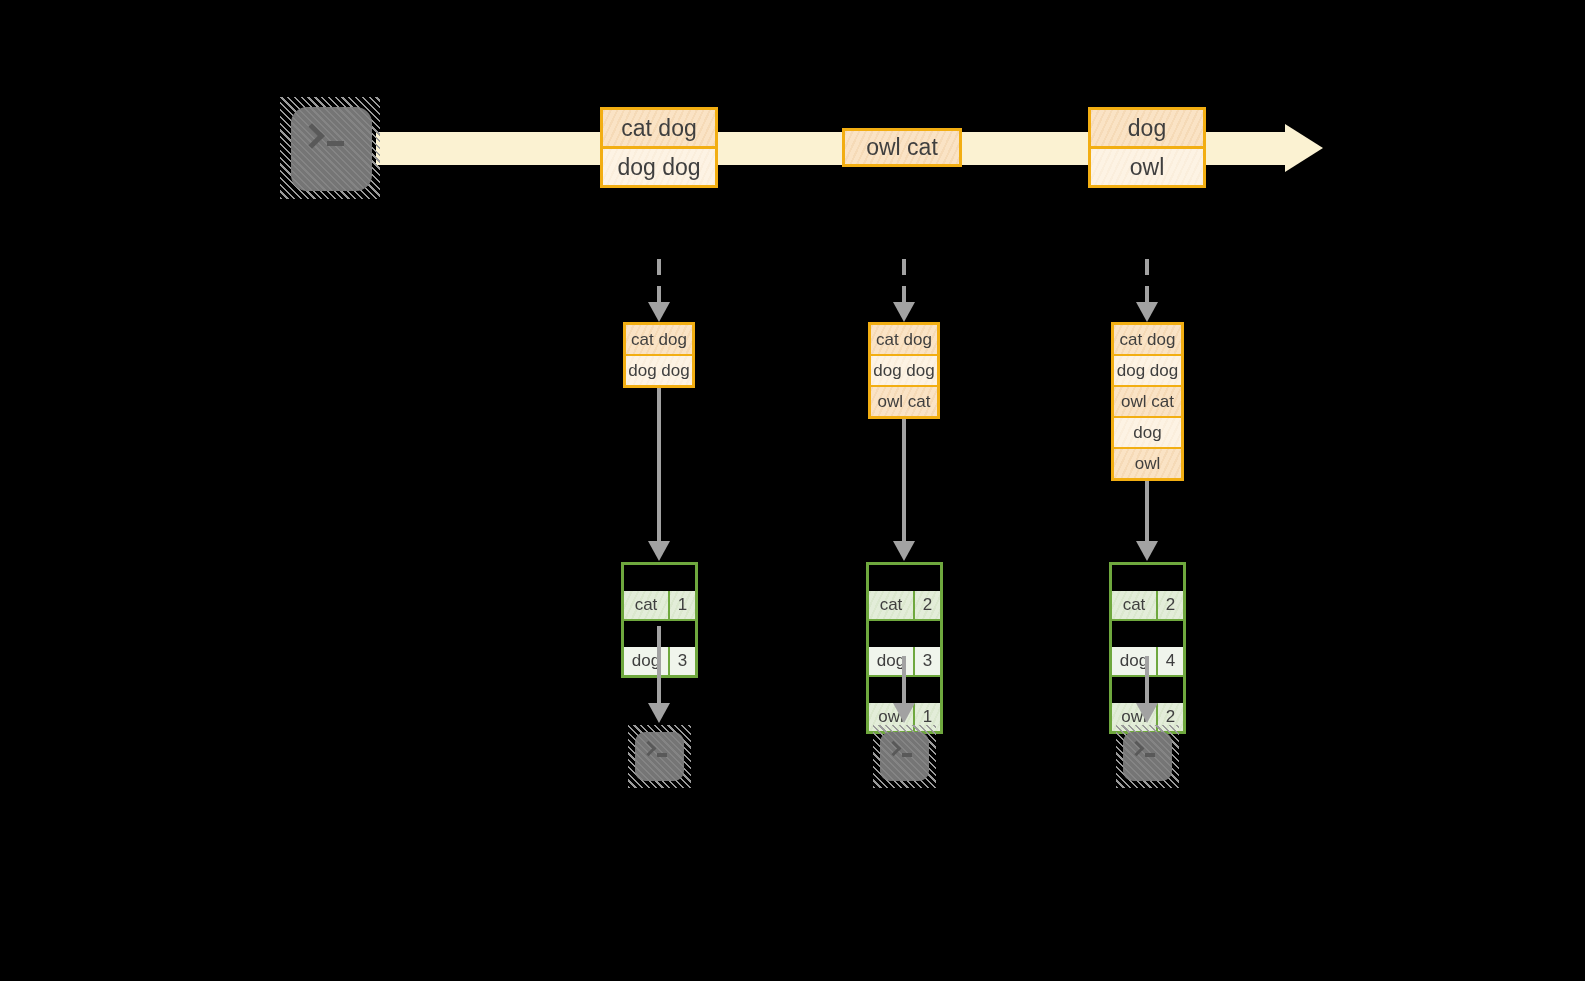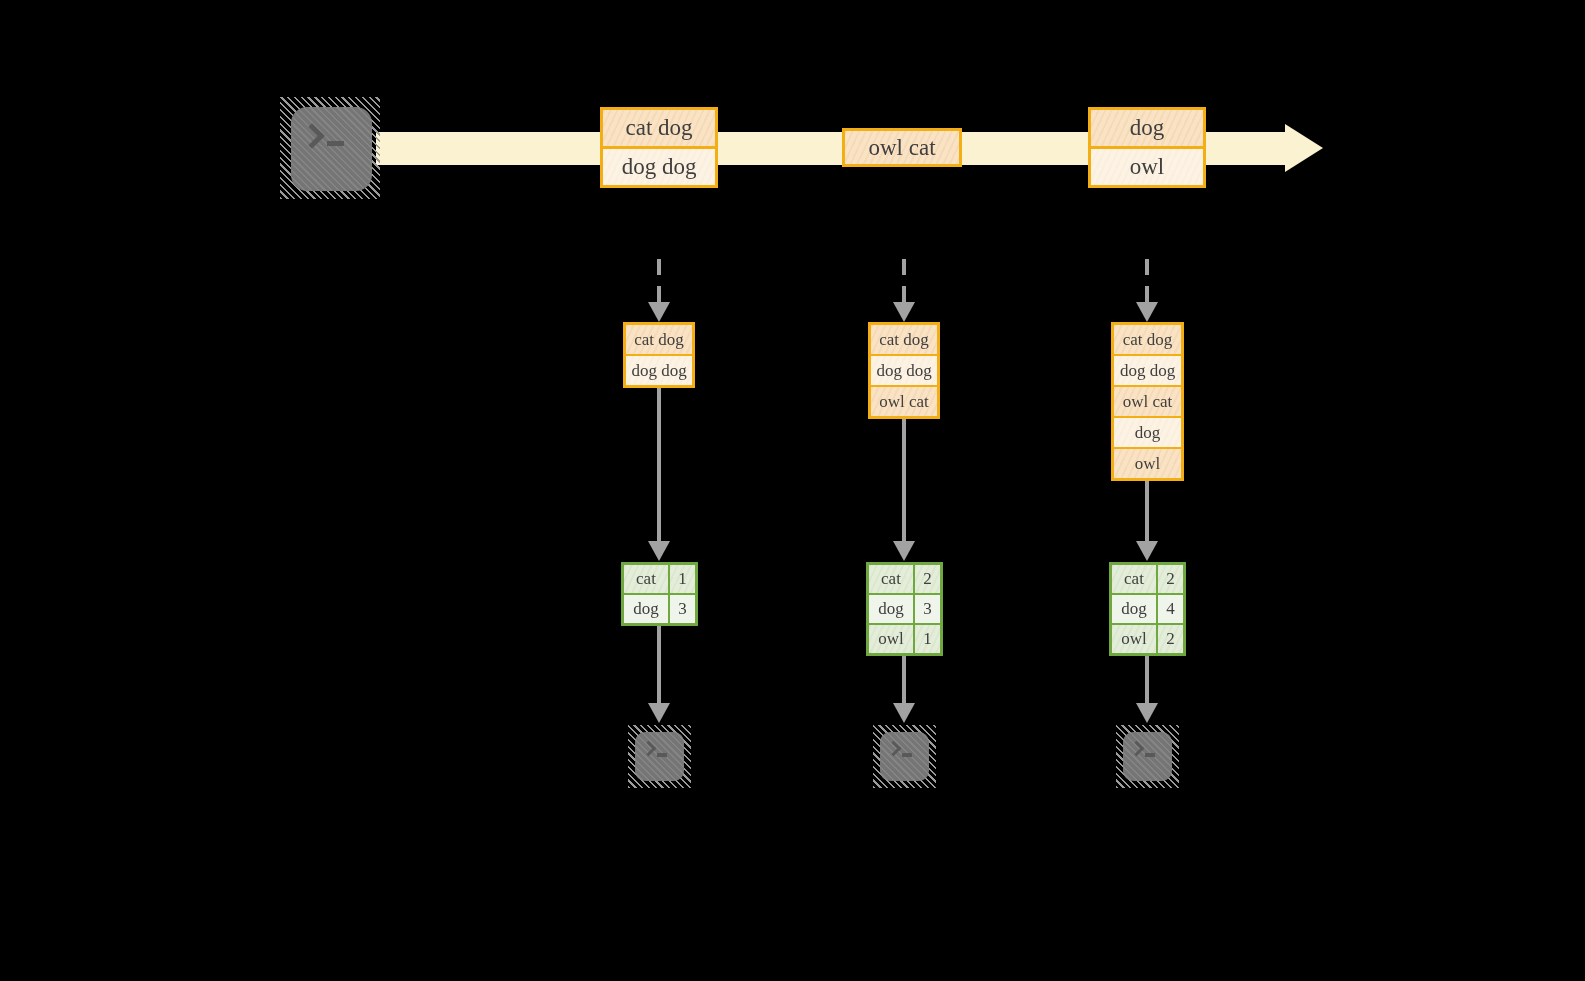--- a/index.html
+++ b/index.html
@@ -1,18 +1,18 @@
 <!DOCTYPE html>
 <html><head>
 <meta charset="utf-8">
 <style>
   html,body{margin:0;padding:0;background:#000;}
   #canvas{
     position:relative;width:1585px;height:981px;background:#000000;overflow:hidden;
-    font-family:Liberation Serif, serif;
+    font-family:Liberation Sans, sans-serif;
     -webkit-font-smoothing:antialiased;
   }
   .abs{position:absolute;}
 
   
   .hatch{
     background:repeating-linear-gradient(45deg,#9b9b9b 0 1.6px,rgba(0,0,0,0) 1.6px 4.8px);
   }
   .term-inner{
     position:absolute;background-color:#7e7e7e;
@@ -53,21 +53,21 @@
   
   .query-band{
     background:#FFFFFF;display:flex;align-items:center;justify-content:center;
     color:#161616;font-size:35px;font-weight:300;letter-spacing:0.5px;z-index:1;
   }
 
   
   .gtable{border:3px solid #6FA83E;display:flex;flex-direction:column;z-index:2;}
   .g-row{display:flex;}
   .g-row + .g-row{border-top:2px solid #6FA83E;}
-  .g-cell{height:28px;display:flex;align-items:center;justify-content:center;font-size:17px;color:#3F3F3F;}
+  .g-cell{height:28px;display:flex;align-items:center;justify-content:center;font-size:17px;color:#3F3F3F;margin-top:26px;}
   .g-word{width:44px;}
   .g-count{width:25px;border-left:2px solid #6FA83E;}
   .g-dark{background-color:#E3EDD9;background-image:repeating-linear-gradient(115deg,rgba(110,160,60,0.07) 0 2px,rgba(0,0,0,0) 2px 6px);}
   .g-light{background-color:#F0F5EC;}
 
   .term-outer{z-index:2;}
 </style>
 </head>
 <body>
 

